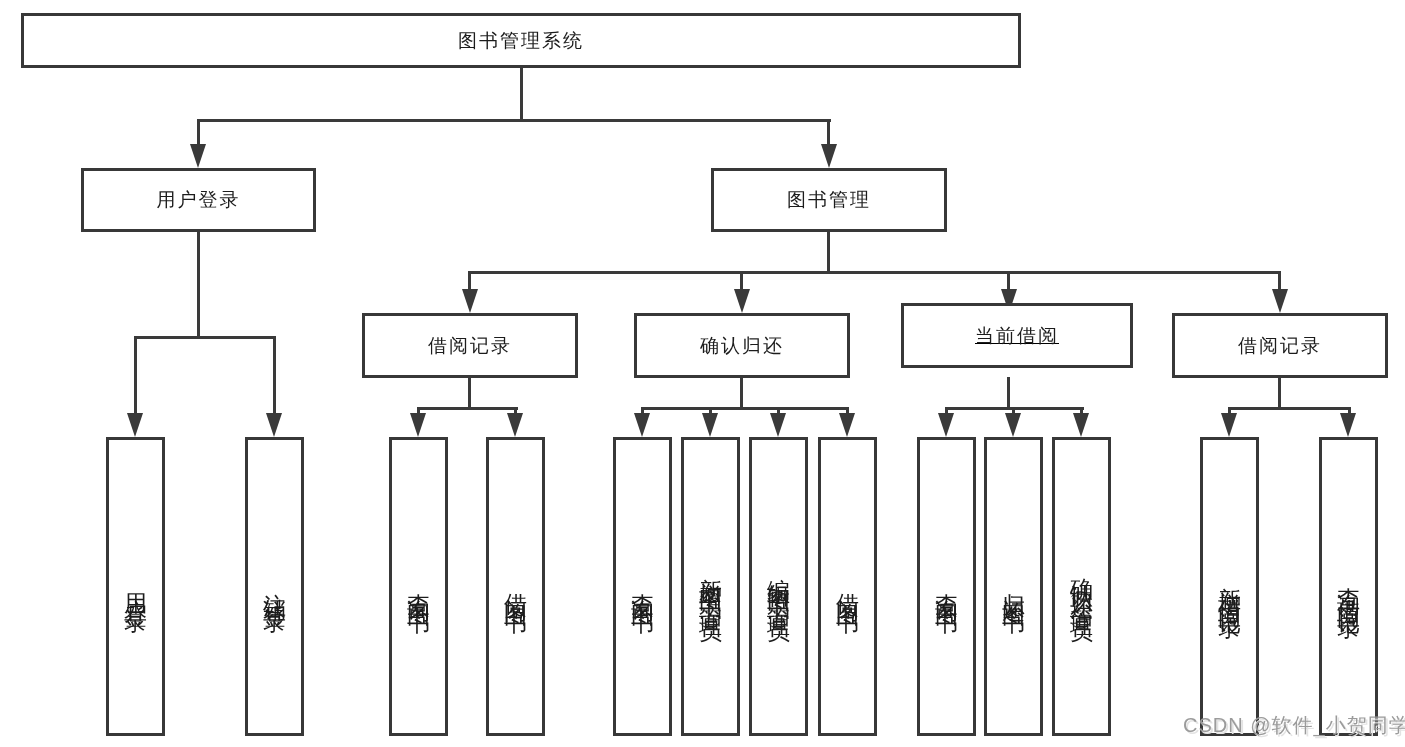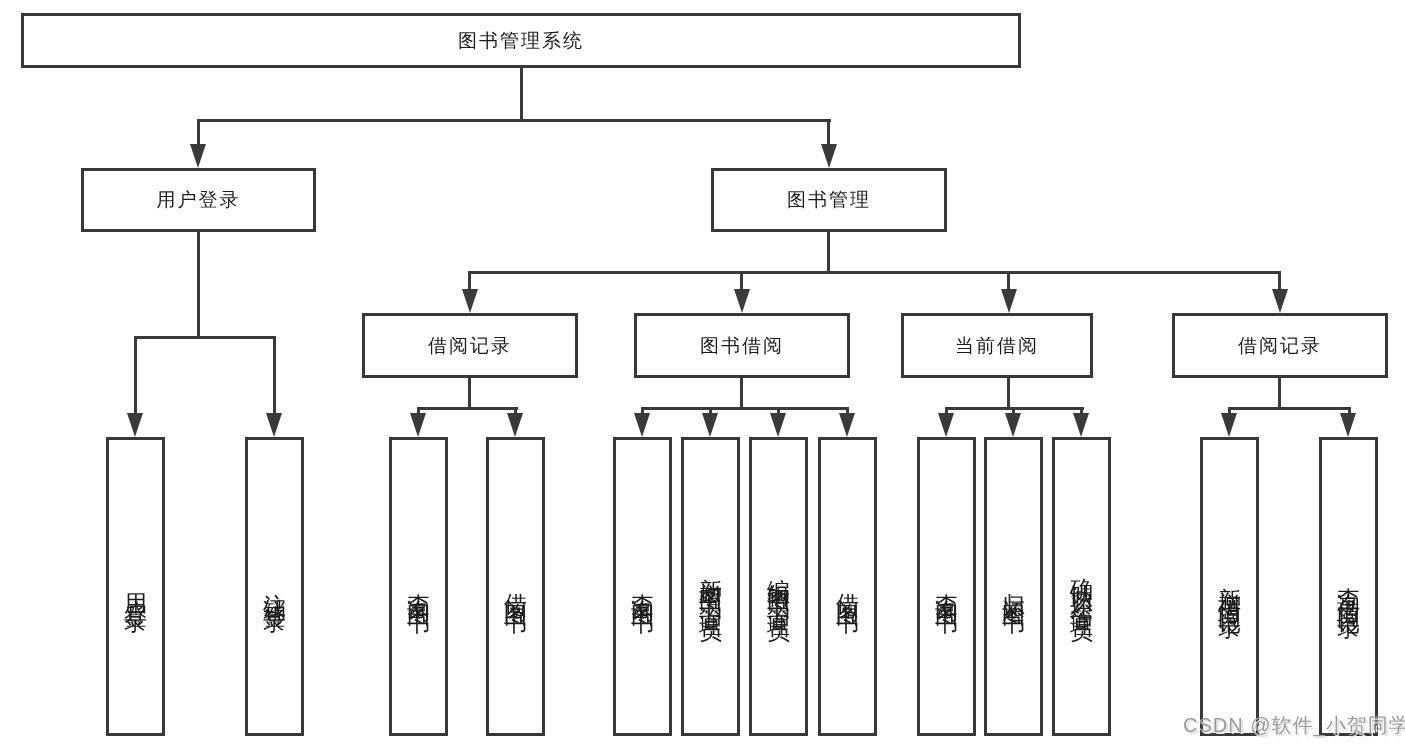--- a/index.html
+++ b/index.html
@@ -21,21 +21,21 @@
   .h .lbl{font-size:19px;color:#1c1c1c;letter-spacing:2px;white-space:nowrap;}
   .v{top:437px;width:59px;height:299px;}
   .v .vlbl{writing-mode:vertical-rl;text-orientation:mixed;
            font-size:23px;letter-spacing:6px;line-height:1;color:#1c1c1c;white-space:nowrap;}
   
   .n-root{left:21px;top:13px;width:1000px;height:55px;}
   .n-l2a{left:81px;top:168px;width:235px;height:64px;}
   .n-l2b{left:711px;top:168px;width:236px;height:64px;}
   .n-l3a{left:362px;top:313px;width:216px;height:65px;}
   .n-l3b{left:634px;top:313px;width:216px;height:65px;}
-  .n-l3c{left:901px;top:313px;width:192px;height:65px;}
+  .n-l3c{left:901px;top:303px;width:232px;height:65px;text-decoration:underline;}
   .n-l3d{left:1172px;top:313px;width:216px;height:65px;align-items:center;}
   .n-ul1{left:106px;} .n-ul2{left:245px;}
   .n-nb1{left:389px;} .n-nb2{left:486px;}
   .n-bb1{left:613px;} .n-bb2{left:681px;} .n-bb3{left:749px;} .n-bb4{left:818px;}
   .n-cb1{left:917px;} .n-cb2{left:984px;} .n-cb3{left:1052px;}
   .n-br1{left:1200px;} .n-br2{left:1319px;}
   .watermark{position:absolute;left:1183px;top:712px;z-index:4;
              font-size:20px;color:#9b9b9b;letter-spacing:1px;white-space:nowrap;
              text-shadow:2px 2px 0 #e3e3e3;}
 </style>
@@ -106,21 +106,21 @@
     <span class="lbl">用户登录</span>
   </div>
   <div class="node h n-l2b">
     <span class="lbl">图书管理</span>
   </div>
 
   <div class="node h n-l3a">
     <span class="lbl">借阅记录</span>
   </div>
   <div class="node h n-l3b">
-    <span class="lbl">图书借阅</span>
+    <span class="lbl">确认归还</span>
   </div>
   <div class="node h n-l3c">
     <span class="lbl">当前借阅</span>
   </div>
   <div class="node h n-l3d">
     <span class="lbl">借阅记录</span>
   </div>
 
   <div class="node v n-ul1">
     <span class="vlbl">用户登录</span>

